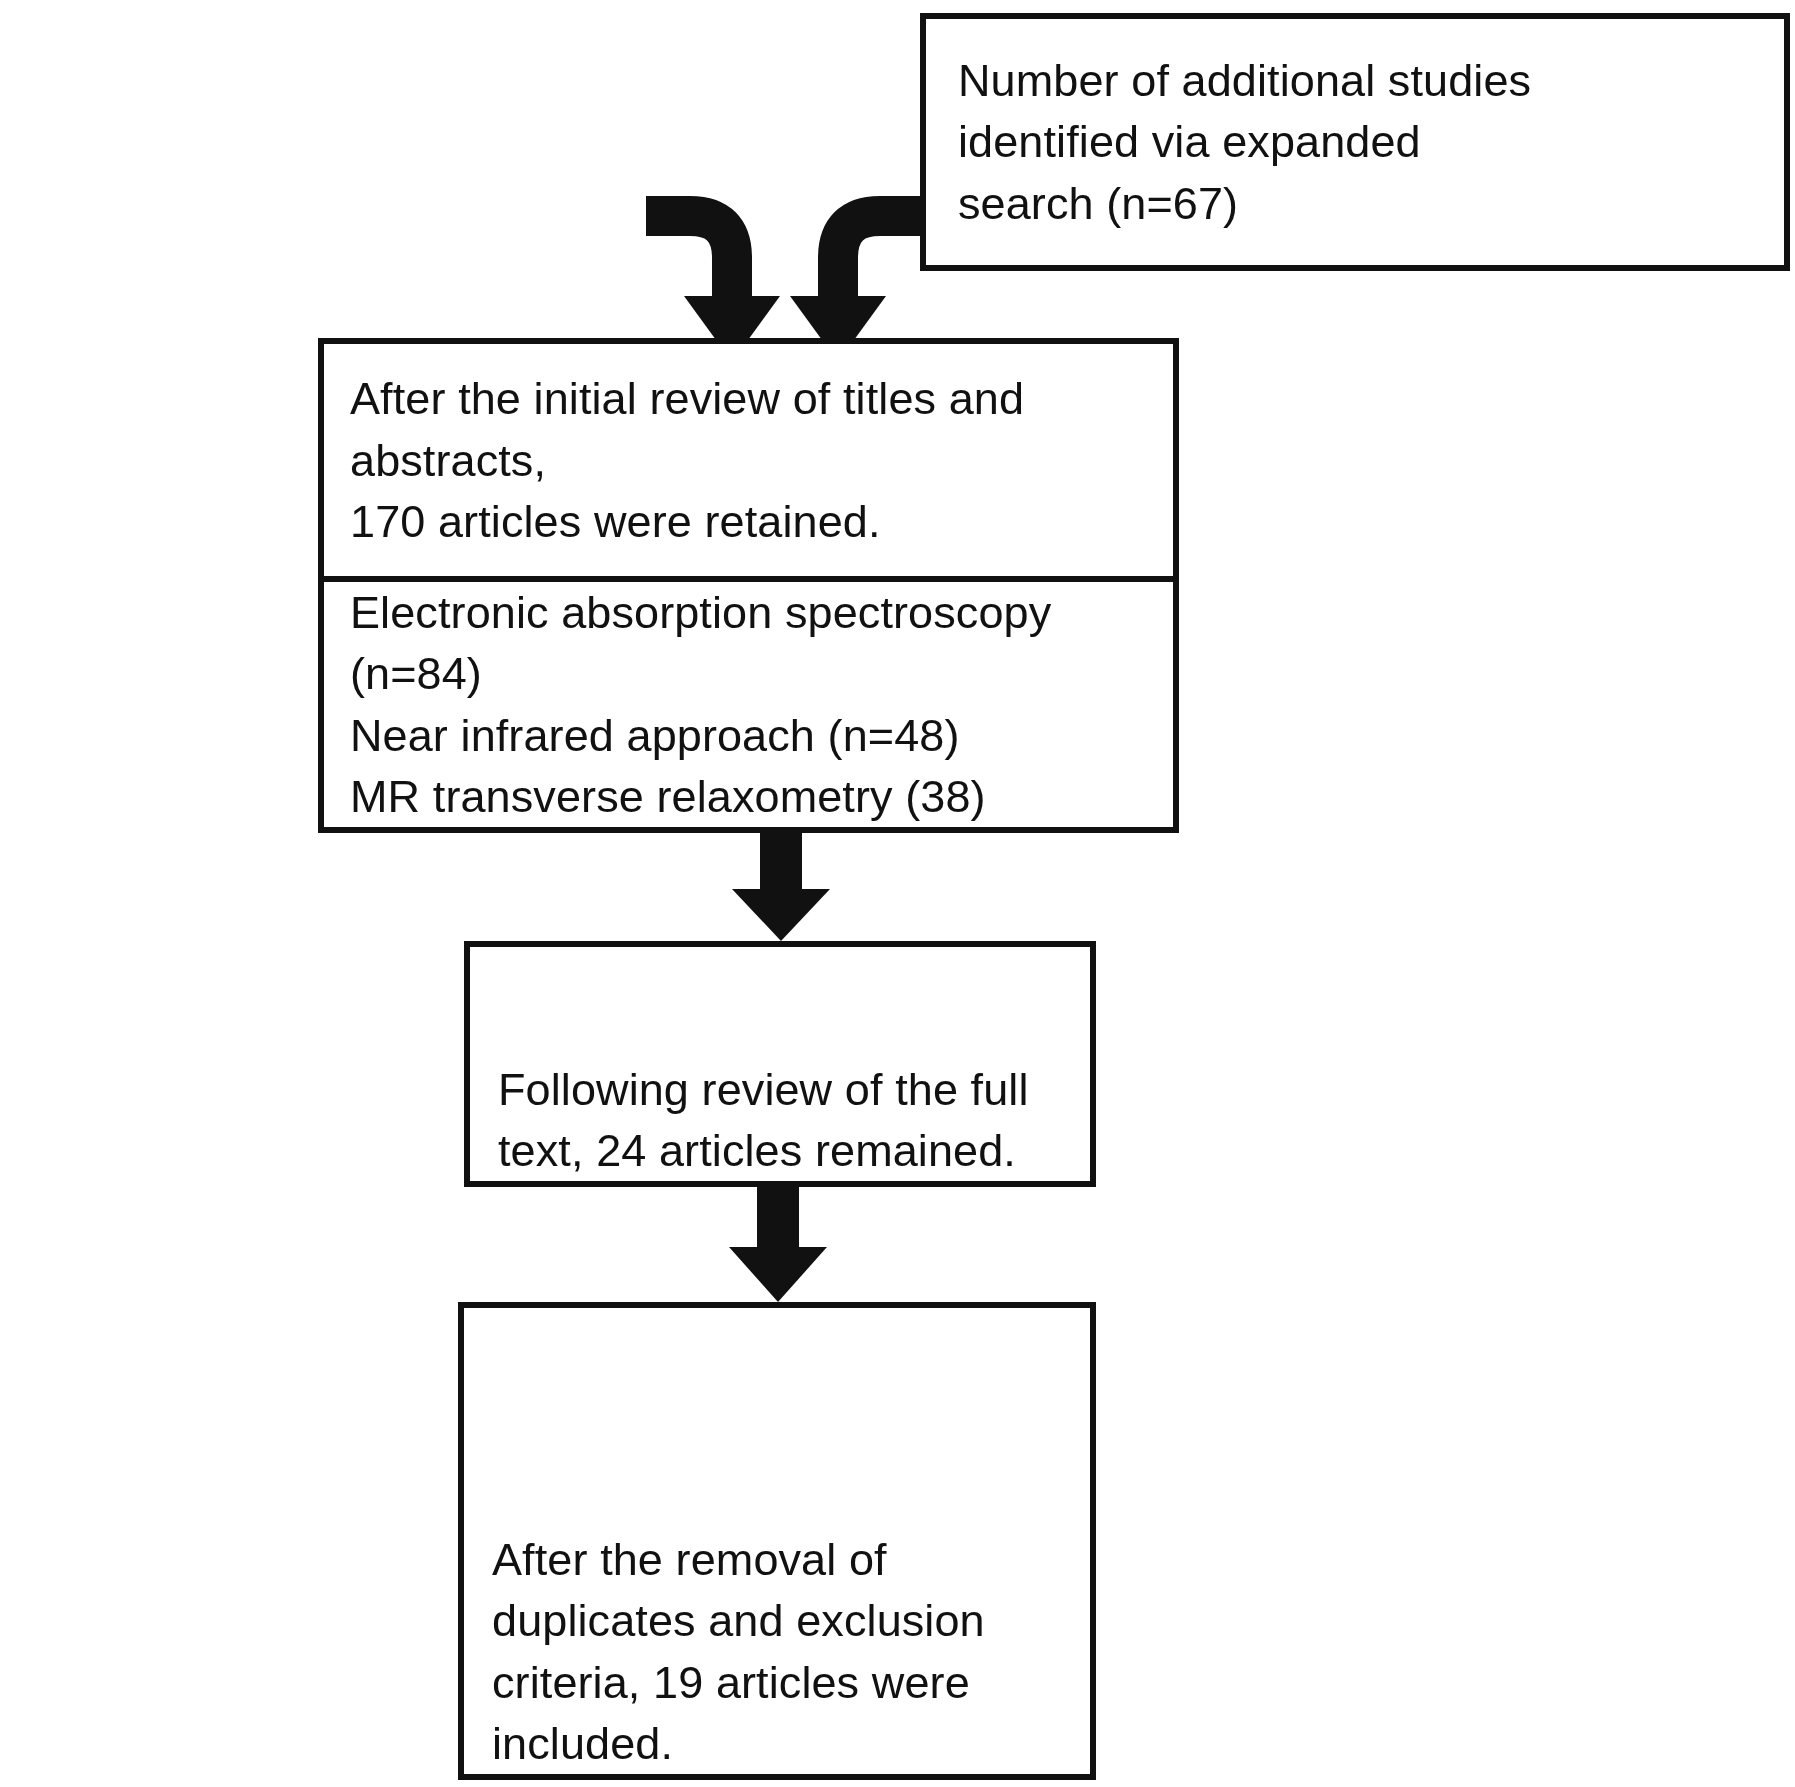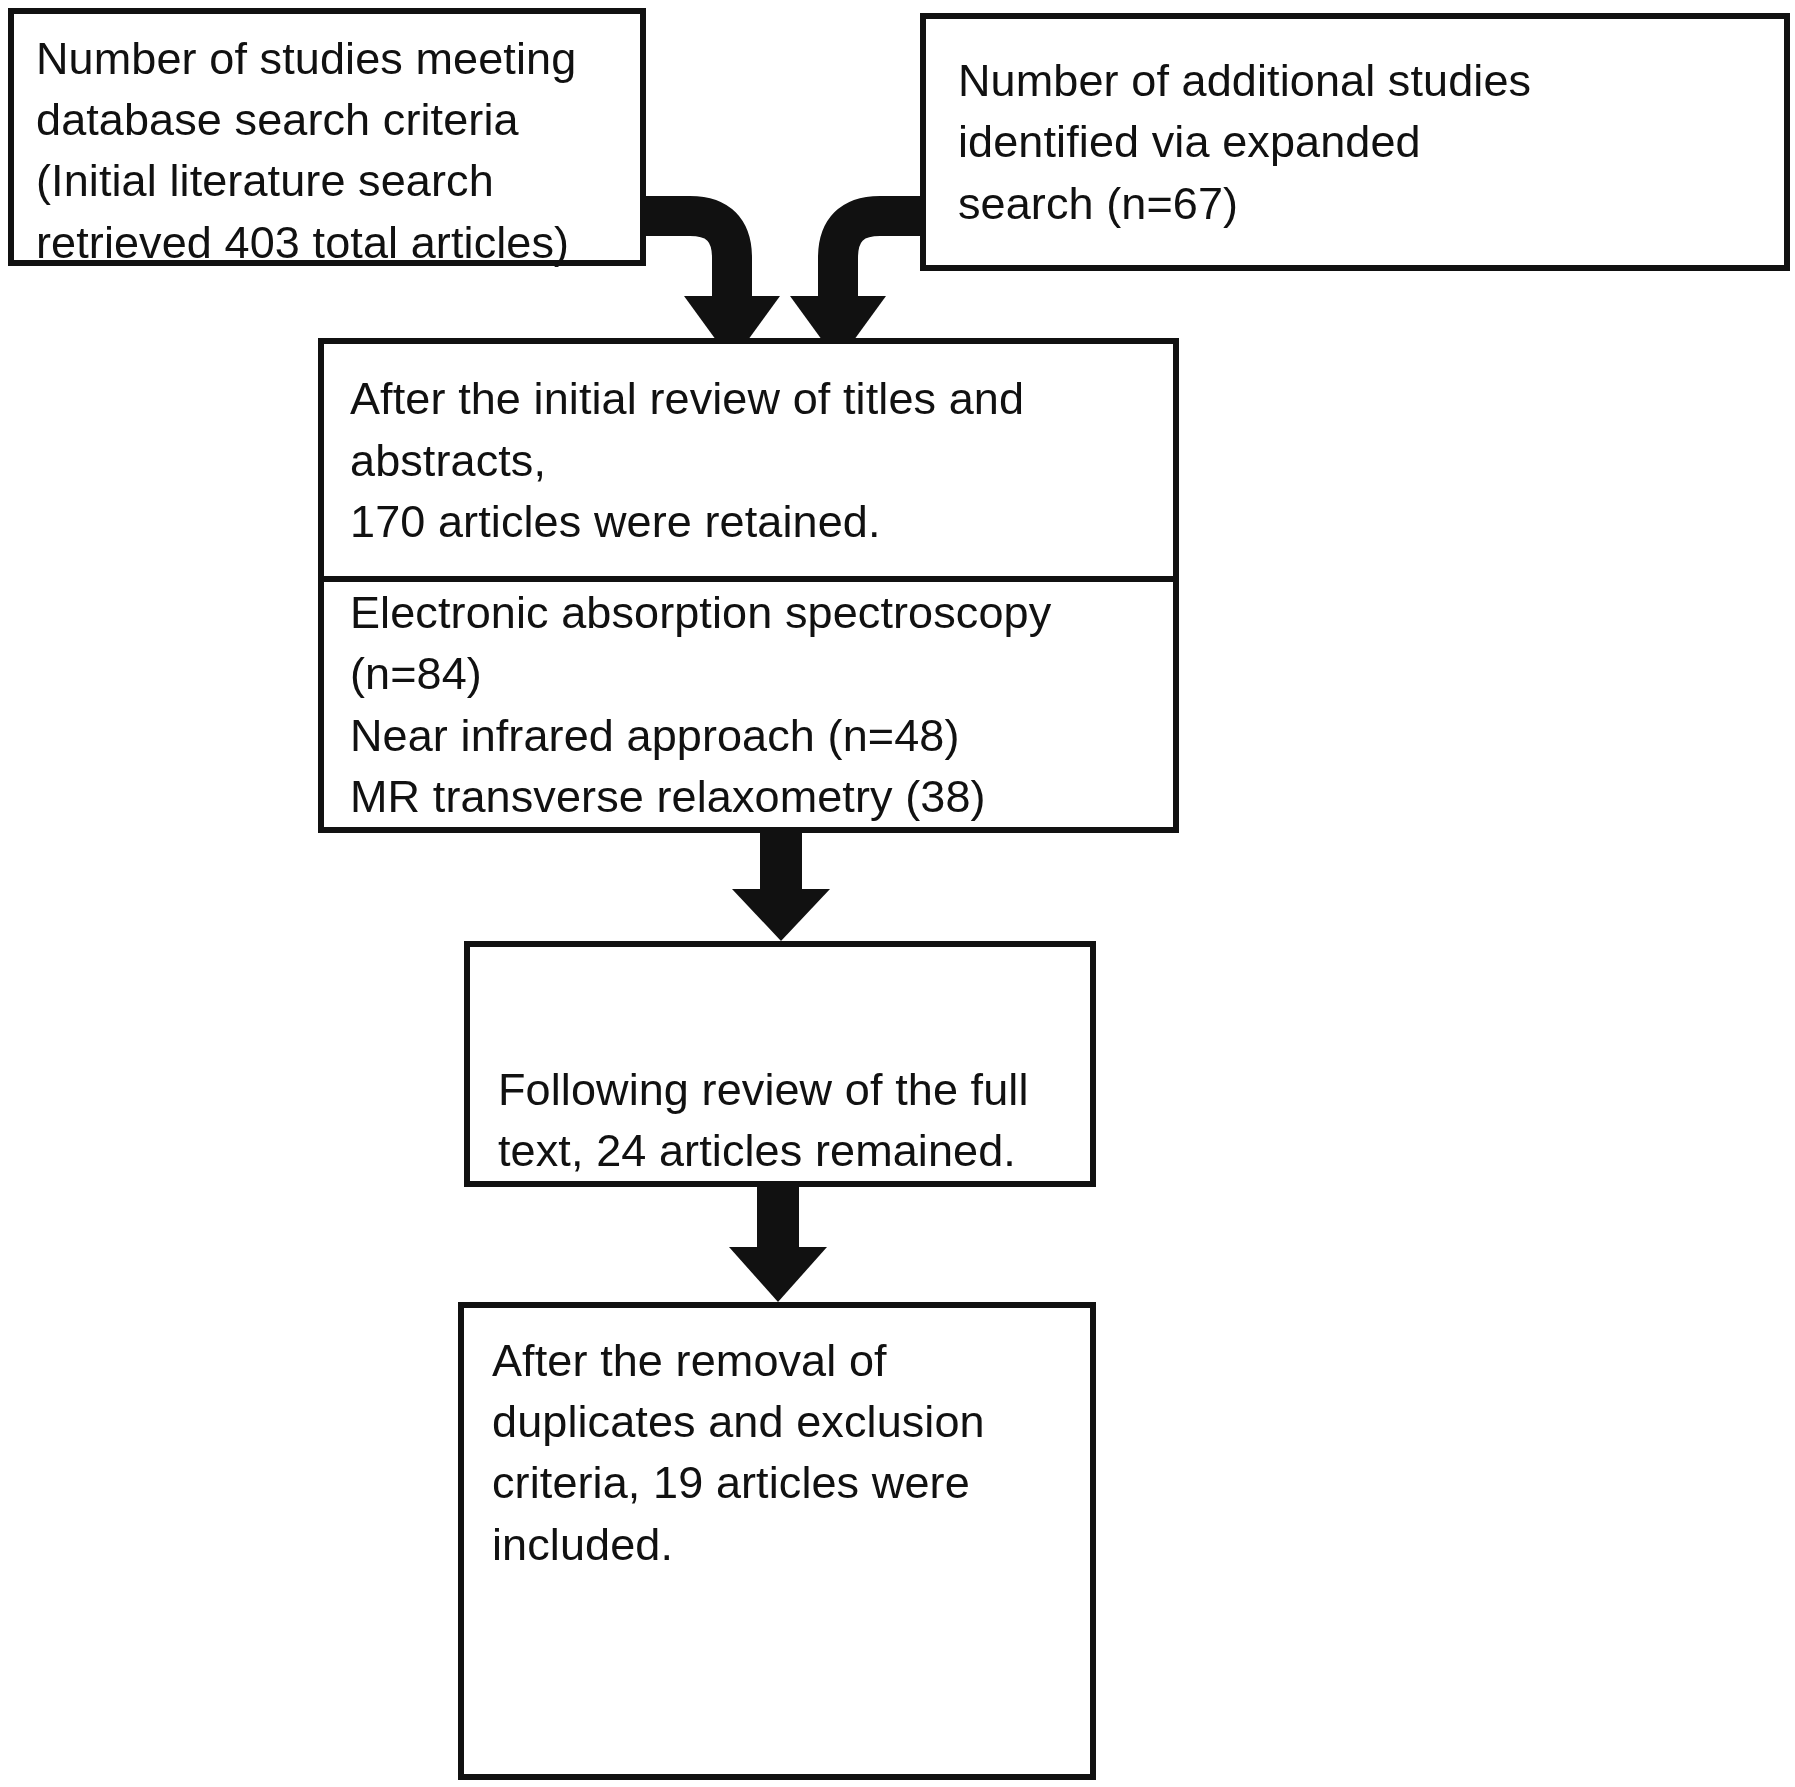--- a/index.html
+++ b/index.html
@@ -67,21 +67,21 @@
     align-items: center;
     padding-left: 26px;
   }
   #box-full-text {
     left: 464px; top: 941px; width: 632px; height: 246px;
     padding-left: 28px;
   }
   #box-final-included {
     left: 458px; top: 1302px; width: 638px; height: 478px;
     padding-left: 28px;
-    justify-content: flex-start;
+    justify-content: flex-end;
     padding-top: 22px;
   }
   
   #connectors {
     position: absolute;
     left: 0; top: 0;
     width: 1795px;
     height: 1787px;
     pointer-events: none;
   }
@@ -107,26 +107,20 @@
       <rect x="760" y="833" width="42" height="62" fill="#111111"></rect>
       <polygon points="732,889 830,889 781,941" fill="#111111"></polygon>
     </g>
 
     <g>
       <rect x="757" y="1187" width="42" height="66" fill="#111111"></rect>
       <polygon points="729,1247 827,1247 778,1302" fill="#111111"></polygon>
     </g>
   </svg>
 
-  <div class="box" id="box-database-search">
-    <div class="box-text">Number of studies meeting
-database search criteria
-(Initial literature search
-retrieved 403 total articles)</div>
-  </div>
 
   <div class="box" id="box-expanded-search">
     <div class="box-text">Number of additional studies
 identified via expanded
 search (n=67)</div>
   </div>
 
   <div class="box" id="box-initial-review">
     <div class="section-top">
       <div class="box-text">After the initial review of titles and abstracts,

